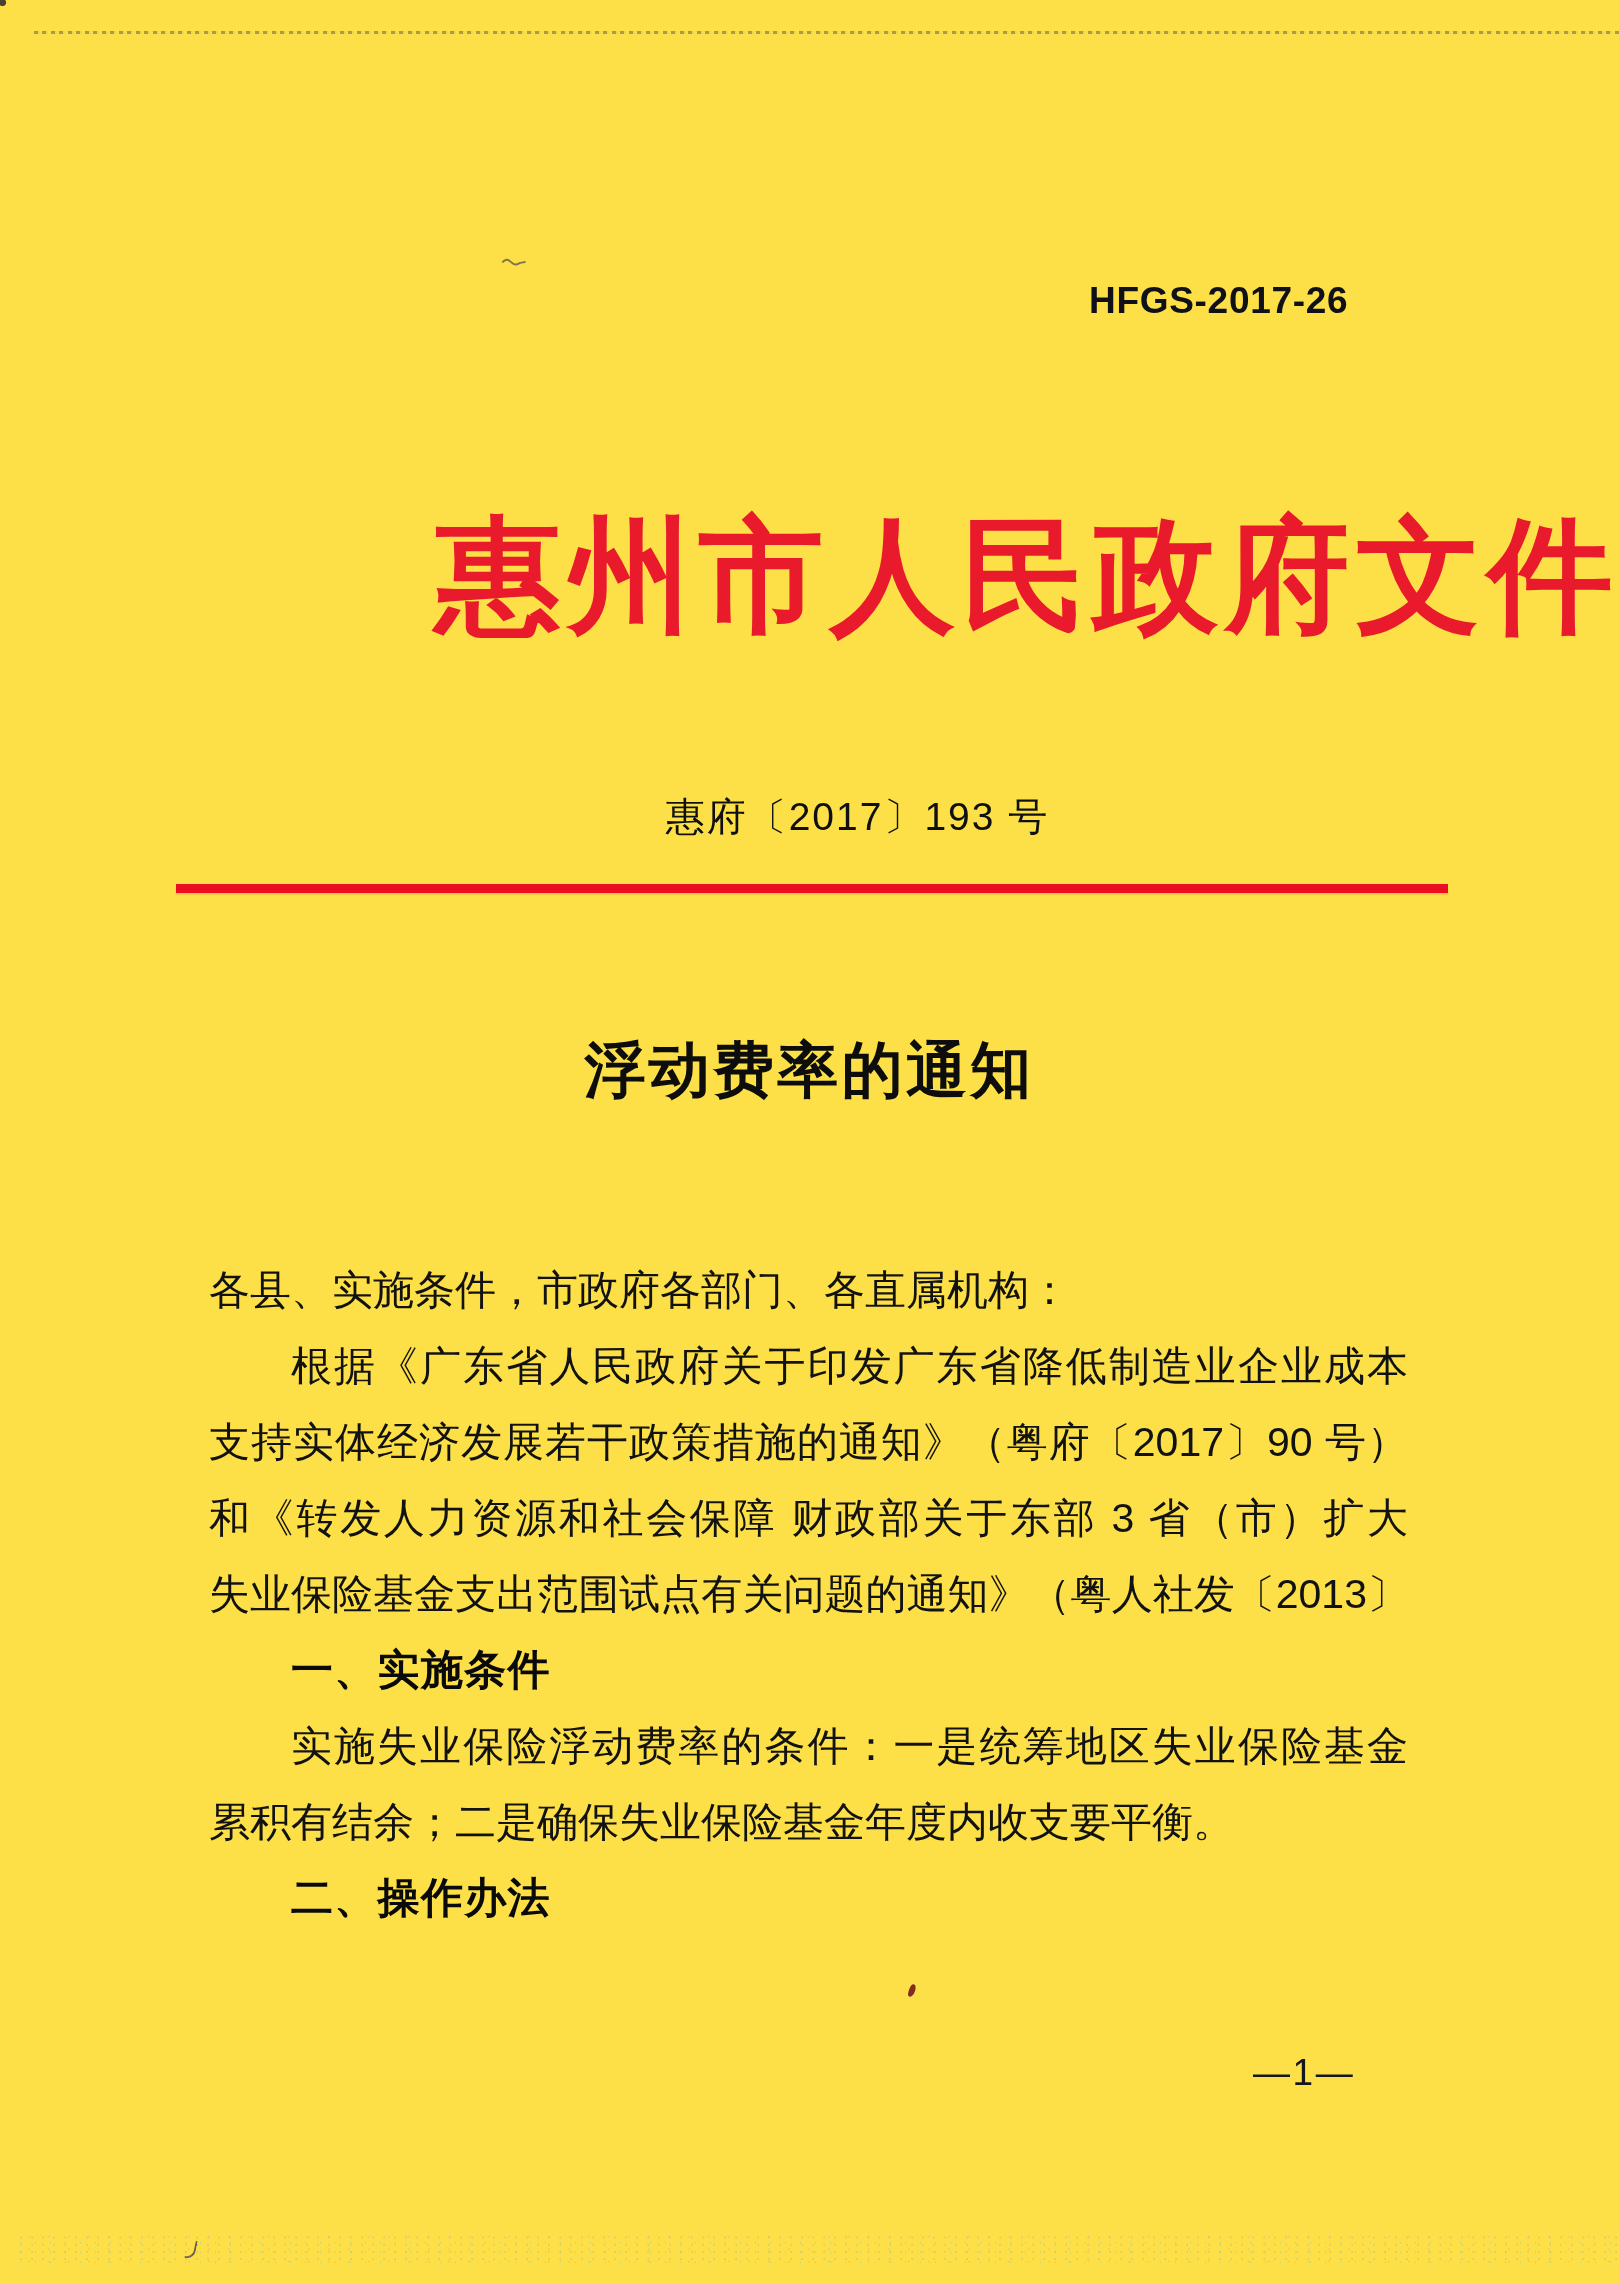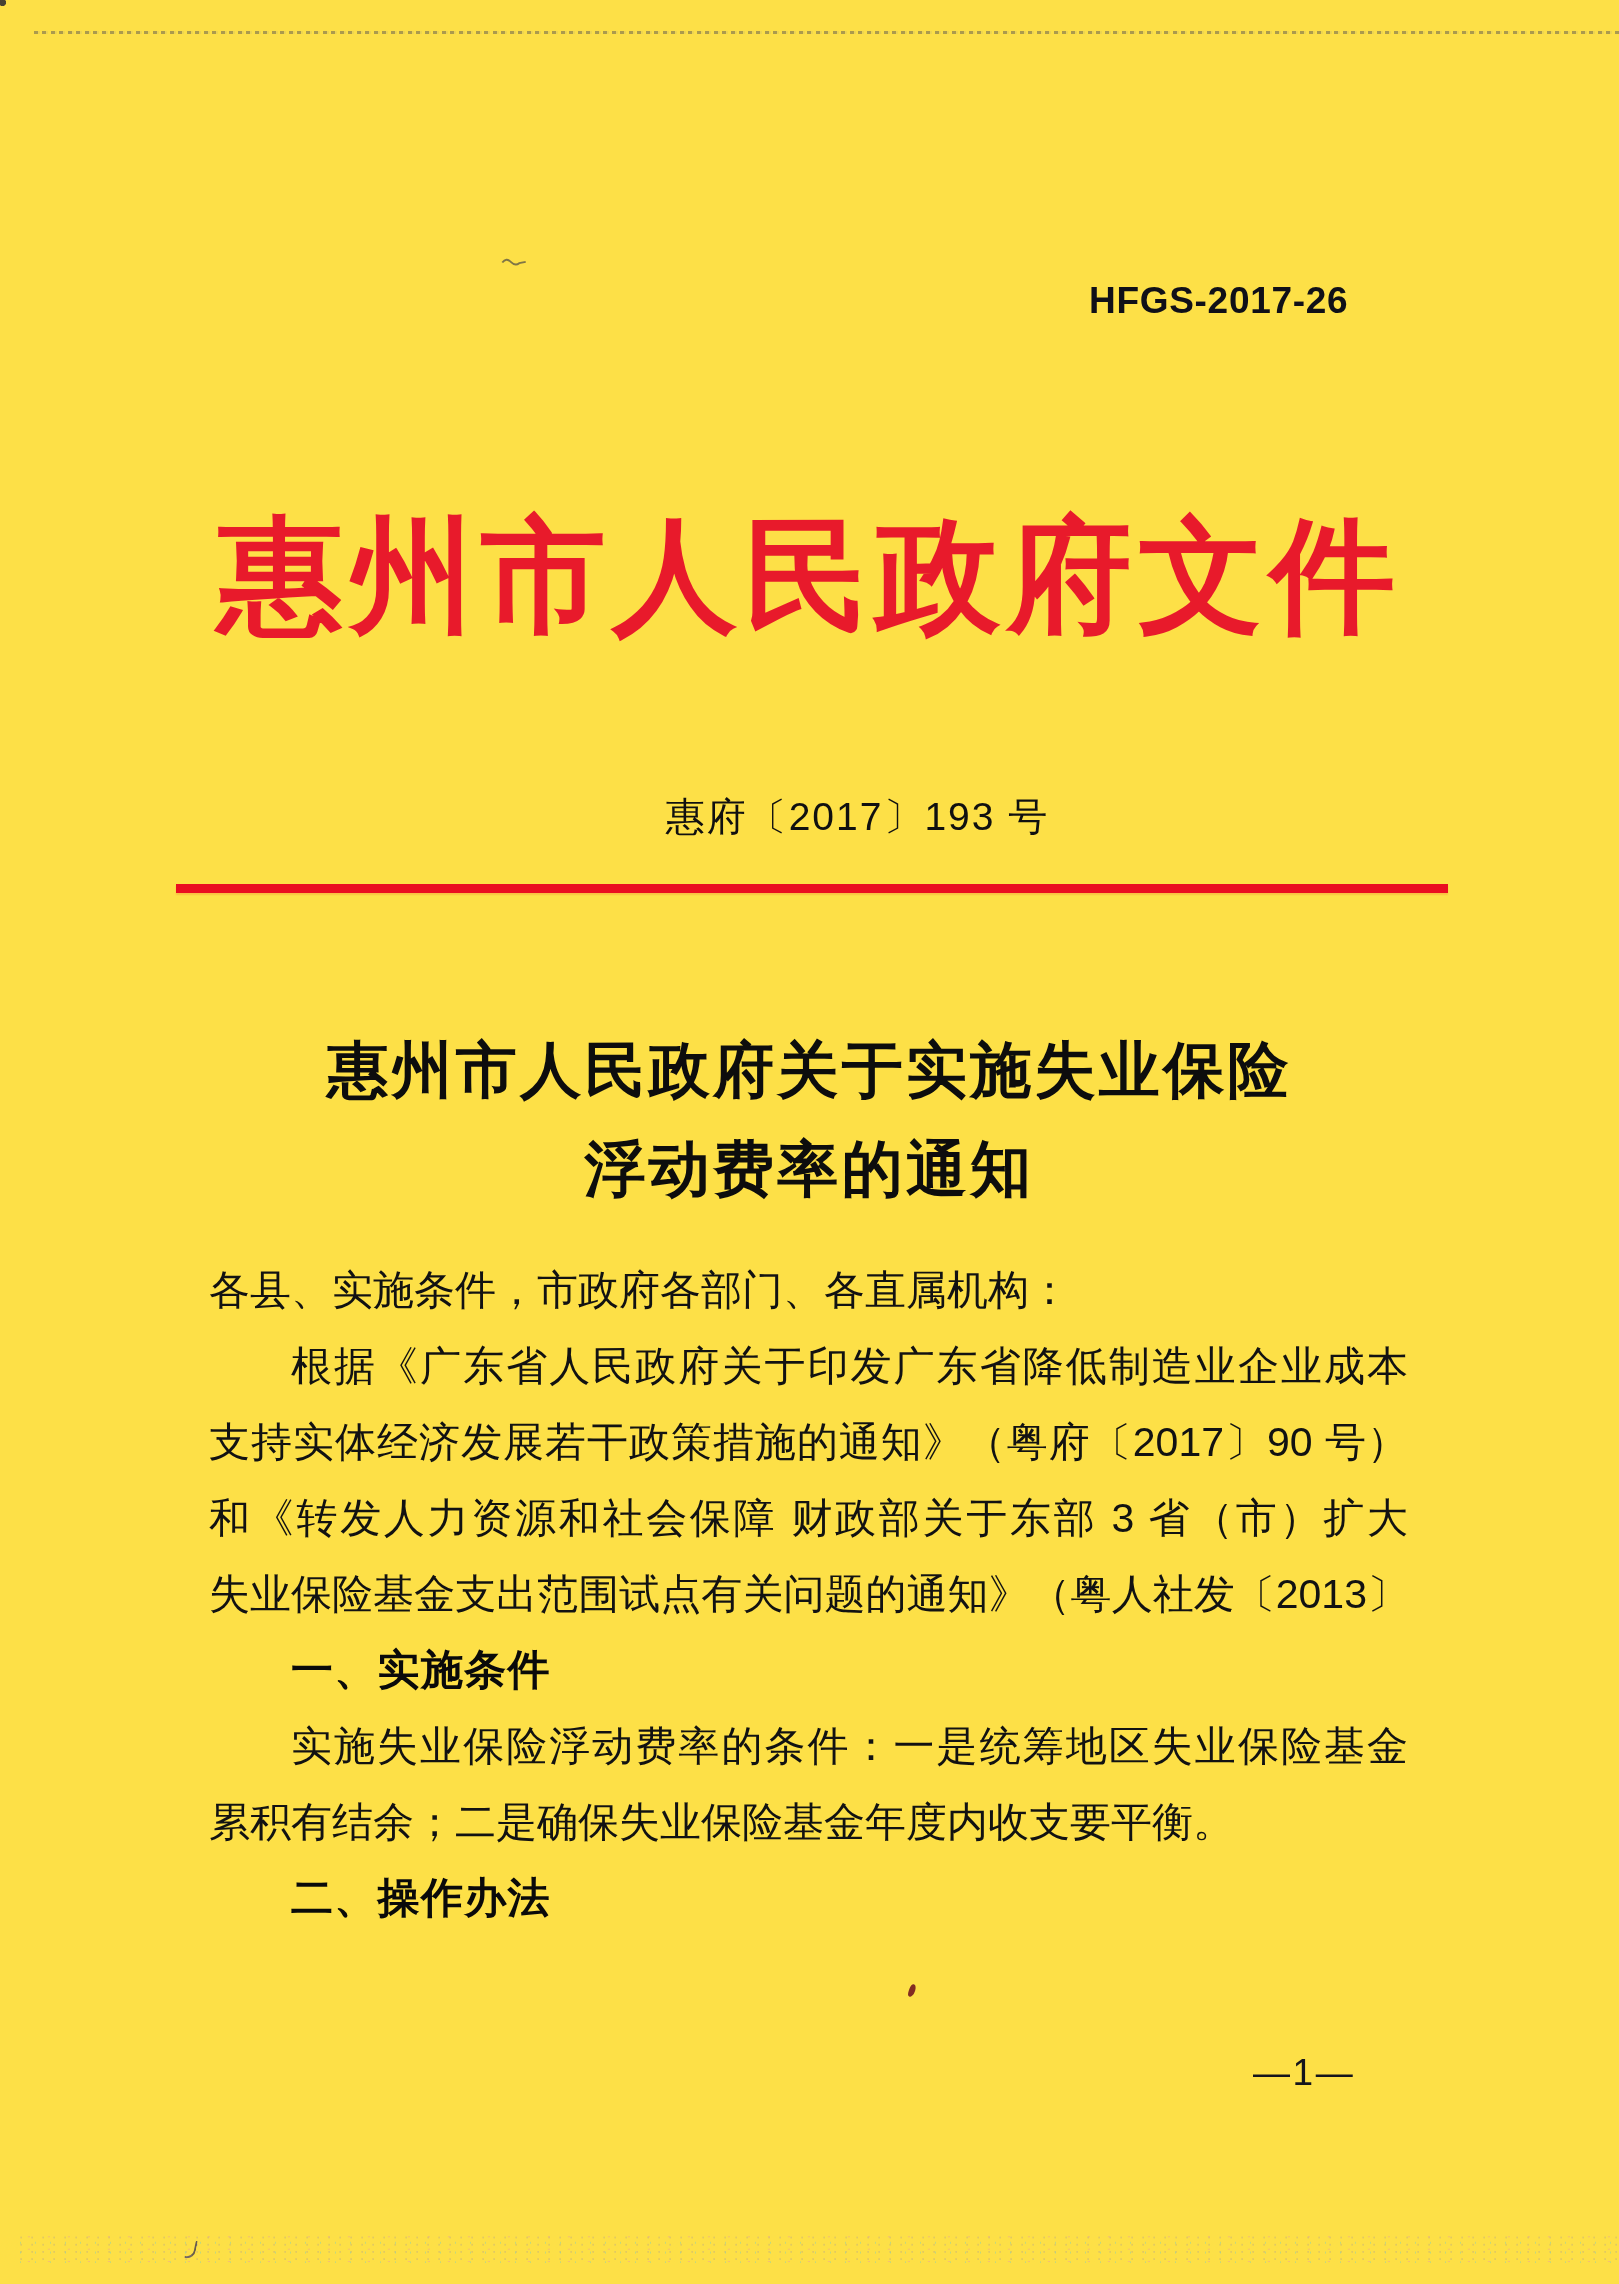--- a/index.html
+++ b/index.html
@@ -47,21 +47,21 @@
     background-position:0 3.9px,5.9px 9px,2.6px 14.3px;
     opacity:.65;
   }
   
   .doc-code{
     position:absolute;left:1089px;top:280px;
     font-size:37px;font-weight:bold;letter-spacing:0.7px;color:#101018;
   }
   .banner{
     position:absolute;left:0;top:501px;width:1619px;
-    text-align:center;
+    text-align:right;
     font-size:125px;font-weight:bold;letter-spacing:6.5px;
     color:var(--banner-red);
     line-height:150px;white-space:nowrap;
   }
   .doc-number{
     position:absolute;left:0;top:791px;width:1619px;
     text-align:center;font-size:39px;letter-spacing:2px;color:#101010;
     line-height:52px;
     margin-left:48px;
   }
@@ -110,21 +110,20 @@
   <div class="art-red-comma"></div>
   <div class="art-blue-curl"></div>
   <div class="art-bottom-band"></div>
 
   <div class="doc-code">HFGS-2017-26</div>
   <div class="banner">惠州市人民政府文件</div>
   <div class="doc-number">惠府〔2017〕193 号</div>
   <div class="red-rule"></div>
 
   <div class="doc-title">
-    <div>惠州市人民政府关于实施失业保险</div>
     <div>浮动费率的通知</div>
   </div>
 
   <div class="body-block">
     <div class="line">各县、实施条件，市政府各部门、各直属机构：</div>
     <div>
         <div class="line indent fill">根据《广东省人民政府关于印发广东省降低制造业企业成本</div>
         <div class="line fill">支持实体经济发展若干政策措施的通知》（粤府〔2017〕90 号）</div>
         <div class="line fill">和《转发人力资源和社会保障 财政部关于东部 3 省（市）扩大</div>
         <div class="line fill">失业保险基金支出范围试点有关问题的通知》（粤人社发〔2013〕</div>

